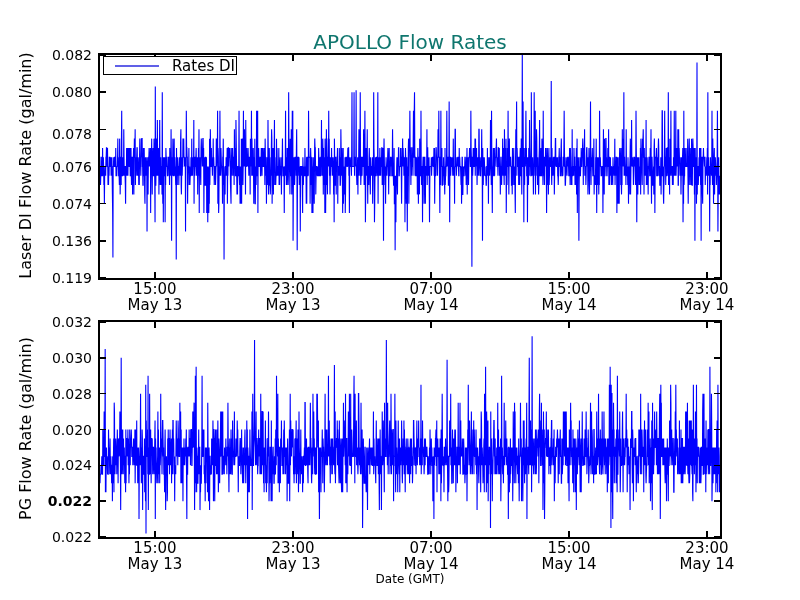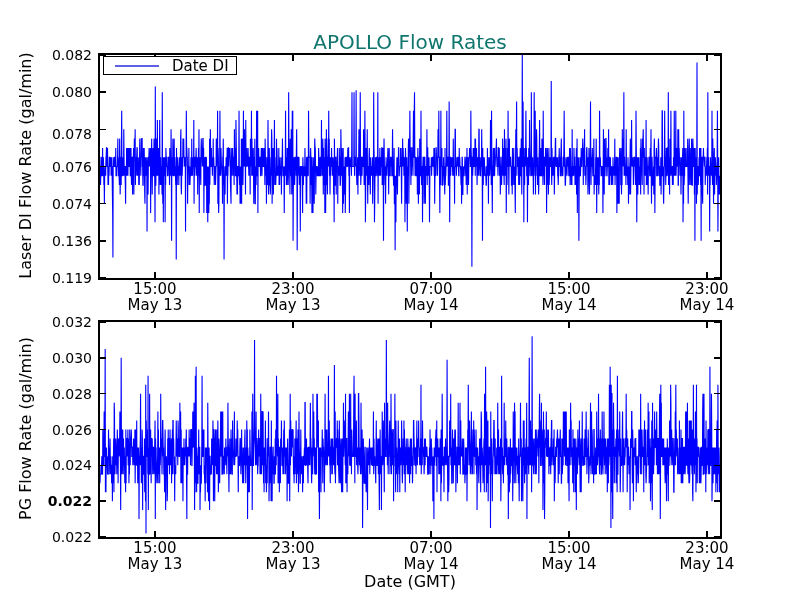--- a/index.html
+++ b/index.html
@@ -9,21 +9,21 @@
              font-size:20px;color:#0f766e;}
   .axes-wrap{position:absolute;}
   .plot-area{position:absolute;inset:0;border:2px solid #000;background:#fff;overflow:hidden;}
   .series-svg{position:absolute;left:0;top:0;display:block;}
   .tick{position:absolute;background:#000;}
   .ytick-label{position:absolute;left:-70px;width:64px;text-align:right;
                font-size:14px;line-height:18px;white-space:nowrap;}
   .xtick-label{position:absolute;width:86px;text-align:center;font-size:15px;line-height:15.5px;}
   .axis-title-y{position:absolute;width:300px;text-align:center;font-size:16px;
                 transform:rotate(-90deg);white-space:nowrap;}
-  .axis-title-x{position:absolute;left:100px;top:572px;width:620px;text-align:center;font-size:16px;}
+  .axis-title-x{position:absolute;left:100px;top:572px;width:620px;text-align:center;font-size:12px;}
   .legend{position:absolute;background:#fff;border:1.5px solid #000;
           display:flex;align-items:center;box-sizing:border-box;}
   .legend-line{margin-left:10px;flex:0 0 auto;}
   .legend-label{font-size:15px;margin-left:12px;white-space:nowrap;}
 </style>
 </head>
 <body>
 
 <div class="figure">
 
@@ -56,21 +56,21 @@
         <div class="tick" style="left: 614px; top: 147.917px; width: 6px; height: 1.5px;"></div>
         <div class="tick" style="left: 0px; top: 185.083px; width: 6px; height: 1.5px;"></div>
         <div class="tick" style="left: 614px; top: 185.083px; width: 6px; height: 1.5px;"></div>
         <div class="tick" style="left: 0px; top: 222.25px; width: 6px; height: 1.5px;"></div>
         <div class="tick" style="left: 614px; top: 222.25px; width: 6px; height: 1.5px;"></div>
       </div>
     <div class="legend" style="left:5px;top:3px;width:134px;height:19px;">
       <svg class="legend-line" id="leg0" width="46" height="10" viewBox="0 0 46 10">
         <line x1="1" y1="5" x2="45" y2="5" stroke-width="1.6" stroke="#2b2bdf"></line>
       </svg>
-      <span class="legend-label">Date DI</span>
+      <span class="legend-label">Rates DI</span>
     </div>
   <div class="xtick-label" style="left: 13.994px; top: 229px;">
         <div>15:00</div>
         <div>May 13</div>
       </div>
       <div class="xtick-label" style="left: 152.006px; top: 229px;">
         <div>23:00</div>
         <div>May 13</div>
       </div>
       <div class="xtick-label" style="left: 290.018px; top: 229px;">
@@ -140,21 +140,21 @@
         <div>15:00</div>
         <div>May 14</div>
       </div>
       <div class="xtick-label" style="left: 565.98px; top: 221px;">
         <div>23:00</div>
         <div>May 14</div>
       </div>
       <div class="ytick-label" style="top: -7px;">0.032</div>
       <div class="ytick-label" style="top: 28.8333px;">0.030</div>
       <div class="ytick-label" style="top: 64.6667px;">0.028</div>
-      <div class="ytick-label" style="top: 100.5px;">0.026</div>
+      <div class="ytick-label" style="top: 100.5px;">0.020</div>
       <div class="ytick-label" style="top: 136.333px;">0.024</div>
       <div class="ytick-label" style="top: 172.167px; font-weight: bold;">0.022</div>
       <div class="ytick-label" style="top: 208px;">0.022</div>
     </div>
 
   <div class="axis-title-y" style="left:-125px;top:156px;">Laser DI Flow Rate (gal/min)</div>
   <div class="axis-title-y" style="left:-125px;top:419px;">PG Flow Rate (gal/min)</div>
   <div class="axis-title-x">Date (GMT)</div>
 
 </div>

